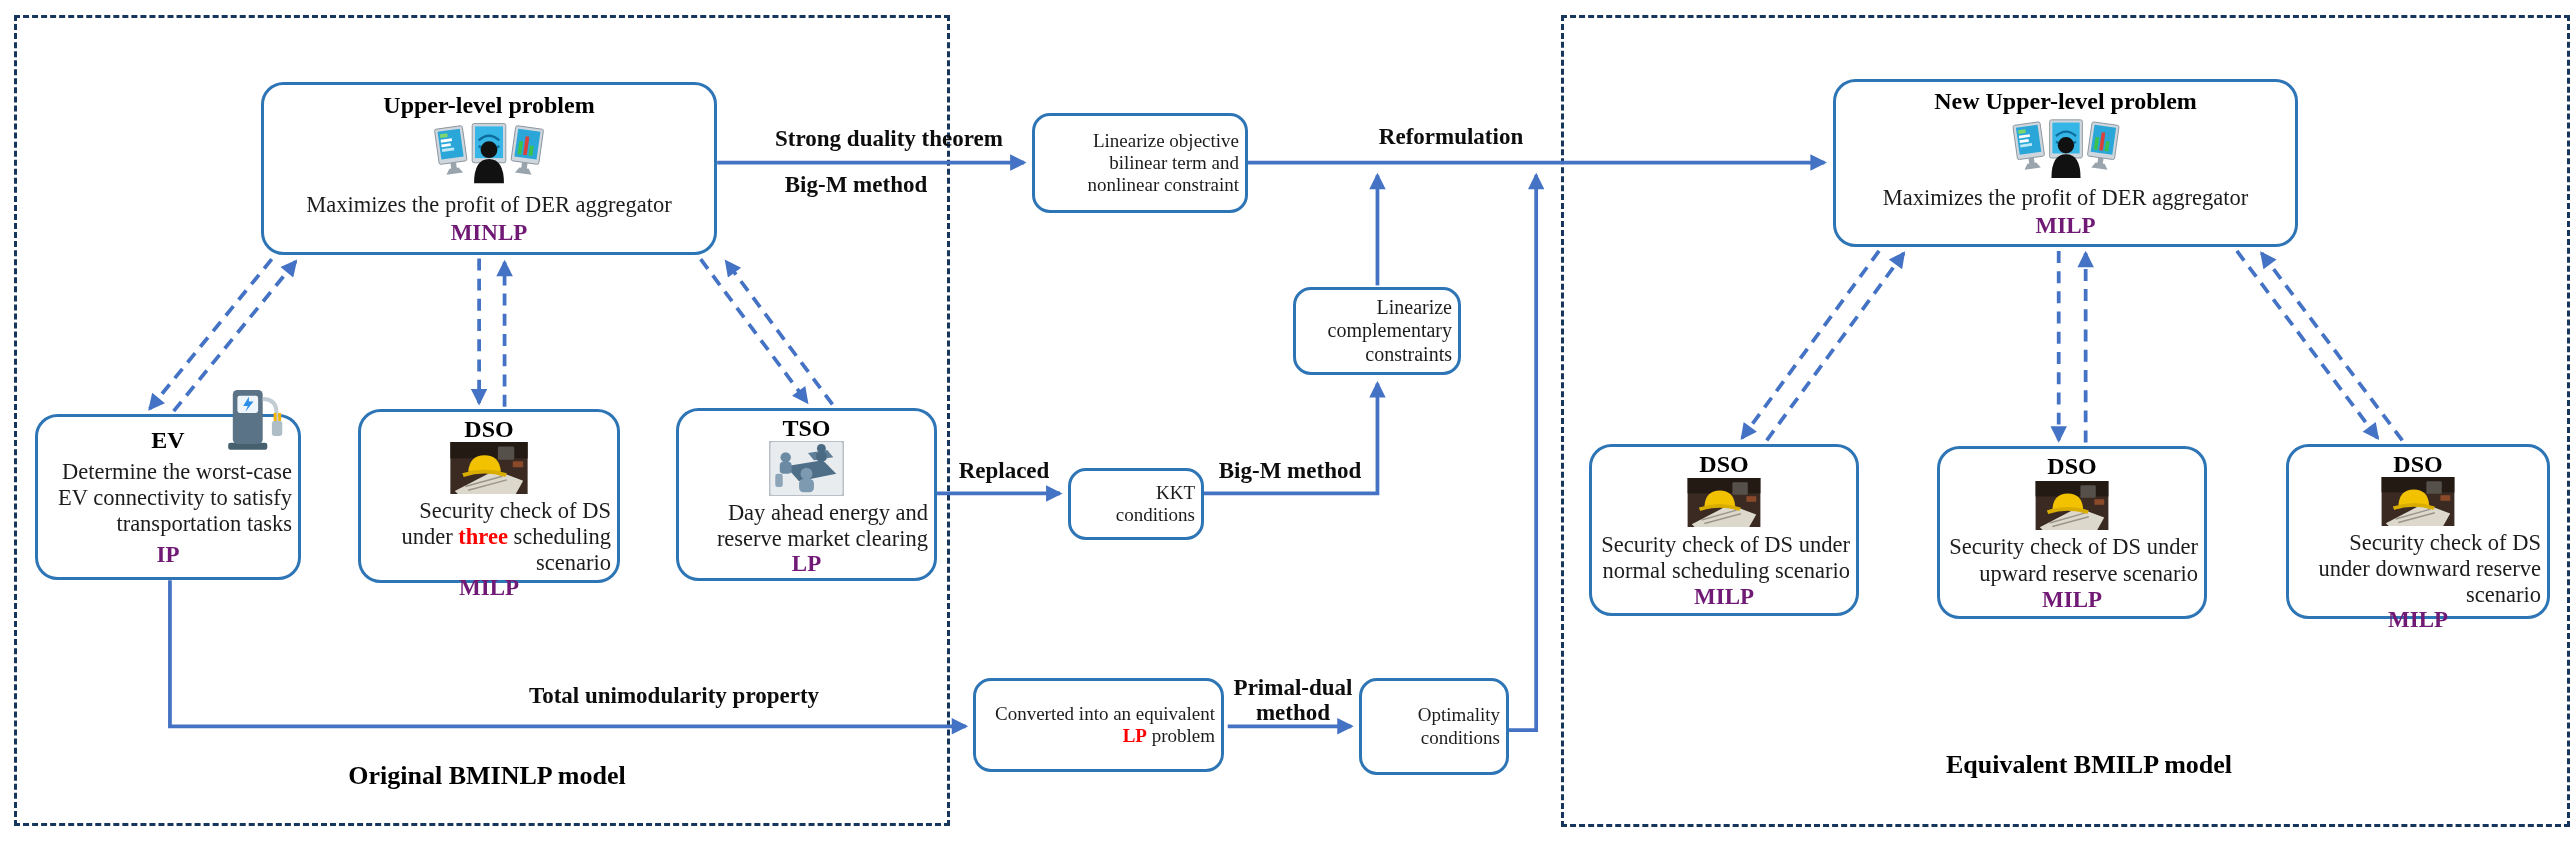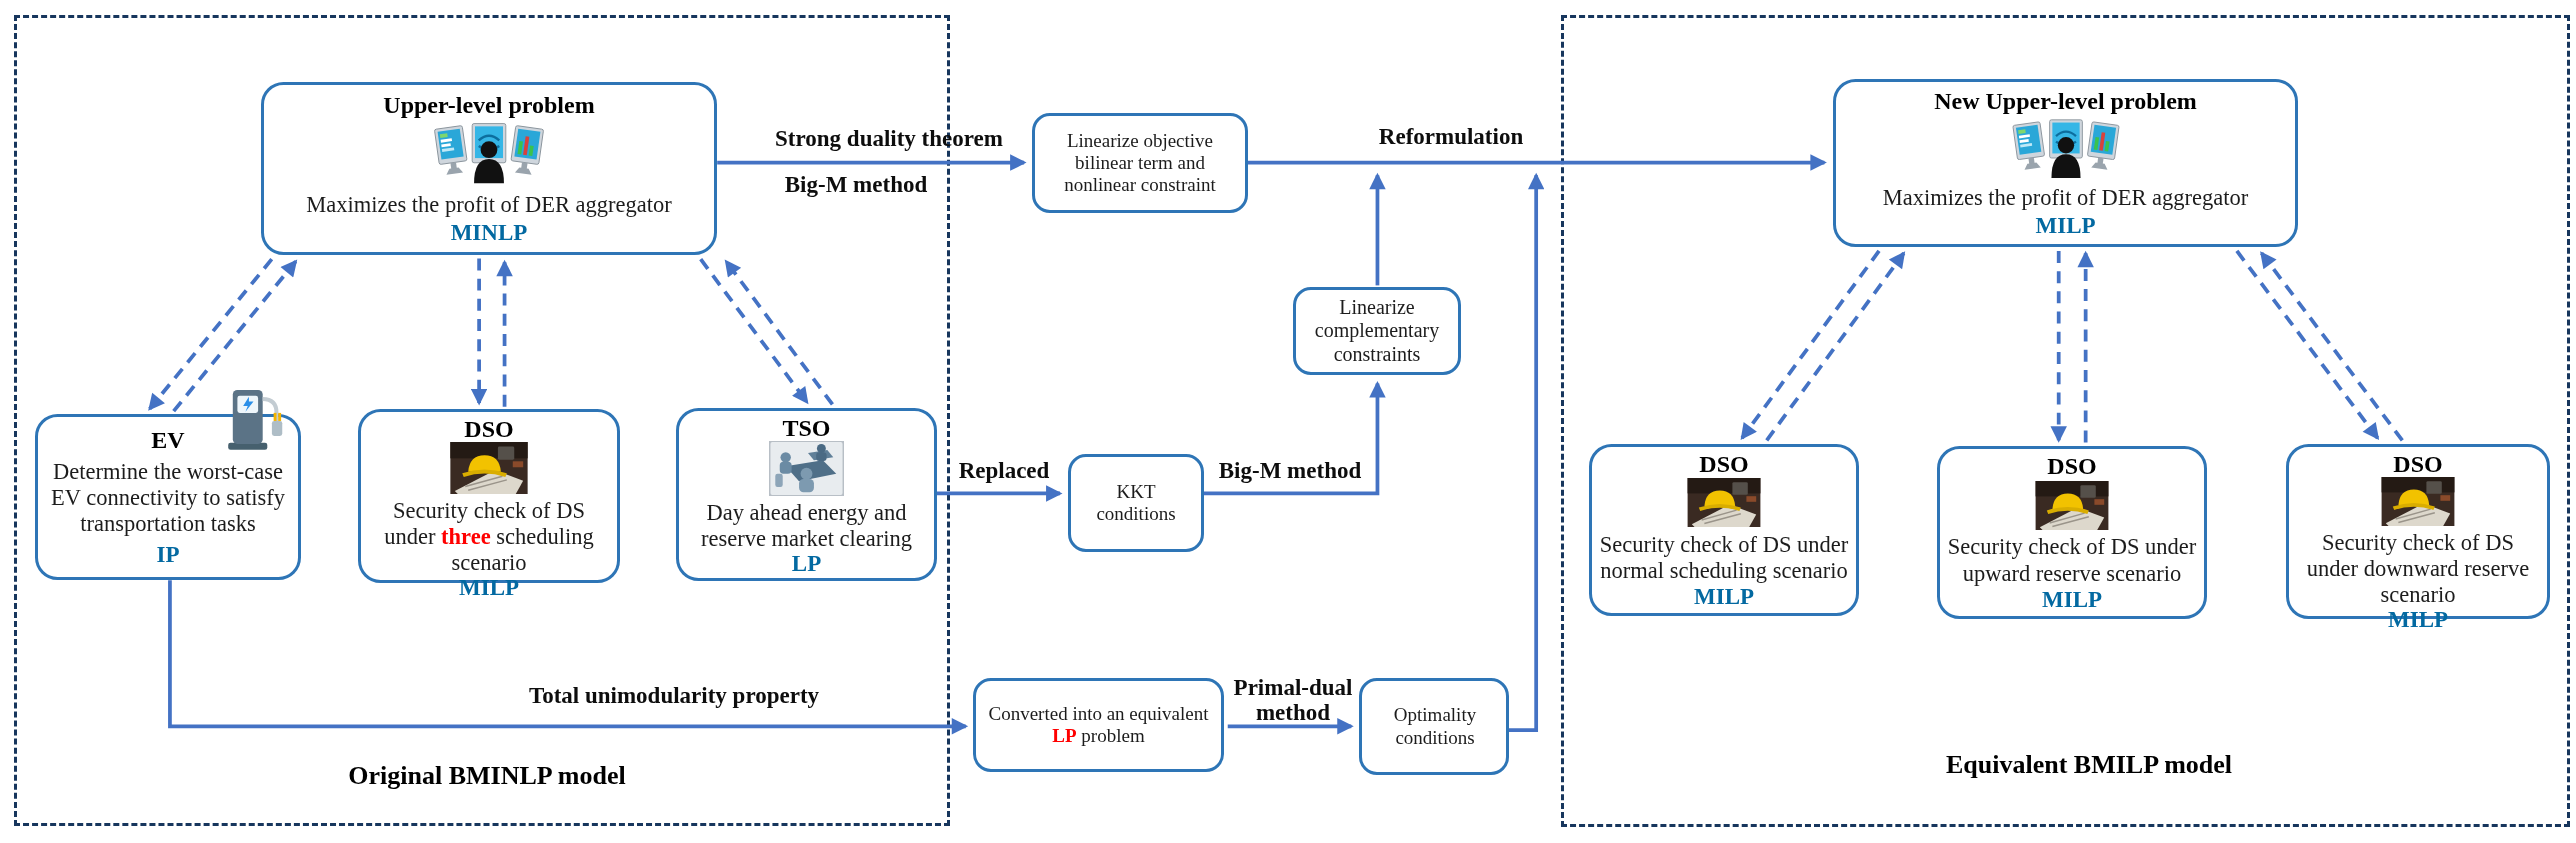--- a/index.html
+++ b/index.html
@@ -8,25 +8,25 @@
 
   
   .container{position:absolute;border:3.7px dashed #17365D;background:transparent;z-index:0;}
 
   
   #wires{position:absolute;left:0;top:0;z-index:1;}
 
   
   .box{position:absolute;box-sizing:border-box;border:3.7px solid #2E75B6;border-radius:22.5px;
        background:#fff;z-index:2;display:flex;flex-direction:column;align-items:center;
-       justify-content:space-evenly;text-align:center;padding:4.5px 6px;}
+       justify-content:space-evenly;text-align:right;padding:4.5px 6px;}
   .proc{border-radius:18px;justify-content:center;}
   .box-title{font-weight:bold;font-size:24px;color:#000;line-height:1.05;}
   .box-body{font-size:22.5px;color:#1c1c1c;line-height:1.16;}
-  .box-tag{font-weight:bold;font-size:23px;color:#0369a1;line-height:1;}
+  .box-tag{font-weight:bold;font-size:23px;color:#701a75;line-height:1;}
   .red{color:#FF0000;font-weight:bold;}
   .proc .box-body{font-size:19px;}
 
   
   .edge-label{position:absolute;transform:translateX(-50%);font-weight:bold;font-size:23px;
               color:#0d0d0d;white-space:nowrap;z-index:3;line-height:1.1;text-align:center;}
   .container-label{position:absolute;transform:translateX(-50%);font-weight:bold;font-size:26px;
                    color:#000;white-space:nowrap;z-index:3;}
 
   .icon{flex:0 0 auto;}
@@ -167,21 +167,21 @@
   </div>
 
   <div class="box proc" style="left:1032px;top:113px;width:216px;height:100px;">
     <div class="box-body">Linearize objective bilinear term and nonlinear constraint</div>
   </div>
 
   <div class="box proc" style="left:1293px;top:287px;width:168px;height:88px;">
     <div class="box-body" style="font-size:20px;">Linearize complementary constraints</div>
   </div>
 
-  <div class="box proc" style="left:1068px;top:454px;width:136px;height:98px;">
+  <div class="box proc" style="left:1068px;top:468px;width:136px;height:72px;">
     <div class="box-body">KKT conditions</div>
   </div>
 
   <div class="box proc" style="left:973px;top:678px;width:251px;height:94px;">
     <div class="box-body"><span>Converted into an equivalent </span><span class="red">LP</span><span> problem</span></div>
   </div>
 
   <div class="box proc" style="left:1359px;top:678px;width:150px;height:97px;padding-left:8px;">
     <div class="box-body">Optimality conditions</div>
   </div>

